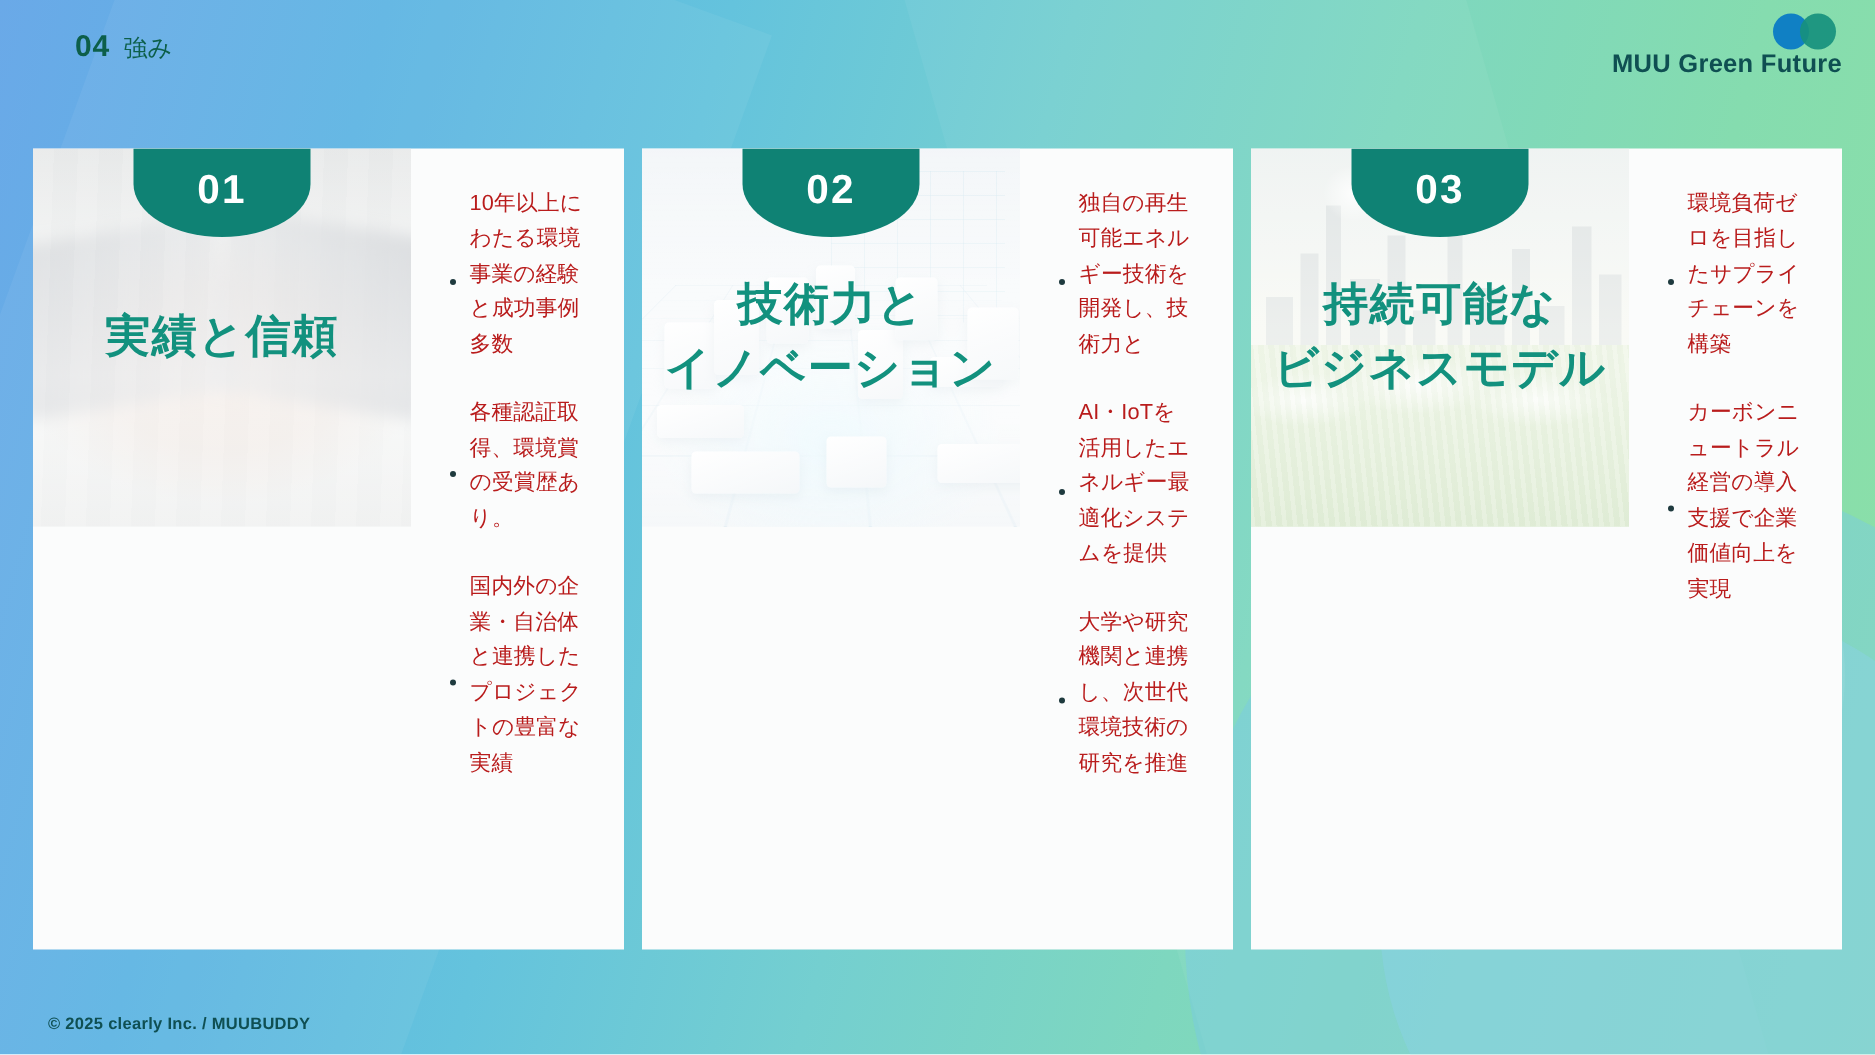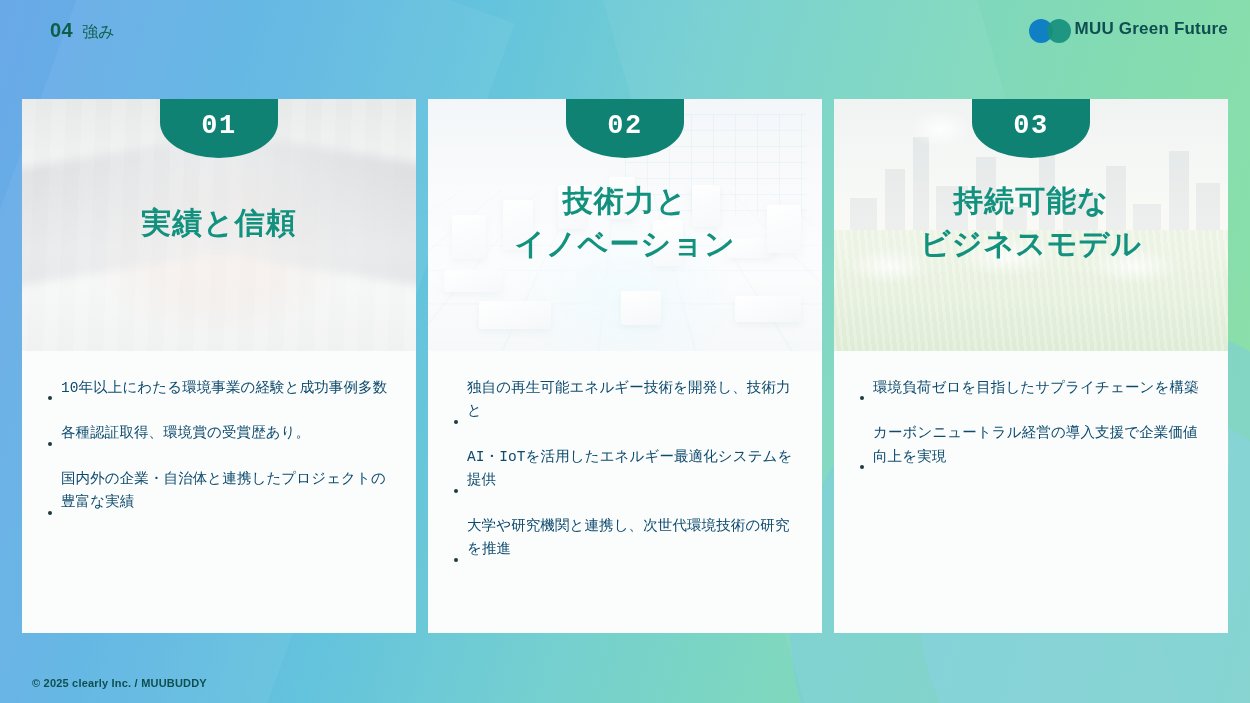--- a/index.html
+++ b/index.html
@@ -85,21 +85,22 @@
     letter-spacing: 0.5px;
   }
   .page-label {
     font-size: 16px;
     font-weight: 500;
     font-family: Liberation Serif, serif;
   }
 
   .brand {
     display: flex;
-    align-items: flex-start;
+    align-items: flex-end;
+    flex-direction: column;
   }
   .brand-mark {
     position: relative;
     width: 46px;
     height: 24px;
   }
   .brand-mark .dot {
     position: absolute;
     top: 0;
     width: 24px; height: 24px;
@@ -124,23 +125,22 @@
     height: 534px;
     display: flex;
     gap: 12px;
   }
 
   .card {
     position: relative;
     flex: 1 1 0;
     background: #fbfcfc;
     display: flex;
-    flex-direction: column;
+    flex-direction: row;
     overflow: hidden;
-    font-family: Liberation Mono, monospace;
   }
 
   
   .card-hero {
     position: relative;
     height: 252px;
     overflow: hidden;
     flex: 0 0 252px;
   }
   .hero-art { position: absolute; inset: 0; }
@@ -335,23 +335,23 @@
   .card-body {
     flex: 1 1 auto;
     padding: 26px 26px 18px 26px;
     display: flex;
     flex-direction: column;
     justify-content: flex-start;
     gap: 22px;
   }
   .bullet {
     display: flex;
-    align-items: flex-end;
+    align-items: center;
     gap: 9px;
-    color: #0c4a6e;
+    color: #b91c1c;
     font-size: 14.5px;
     line-height: 1.62;
     letter-spacing: 0.1px;
   }
   .bullet-dot {
     flex: 0 0 auto;
     margin-top: 9px;
     width: 4px; height: 4px;
     border-radius: 50%;
     background: #1e3a3e;

